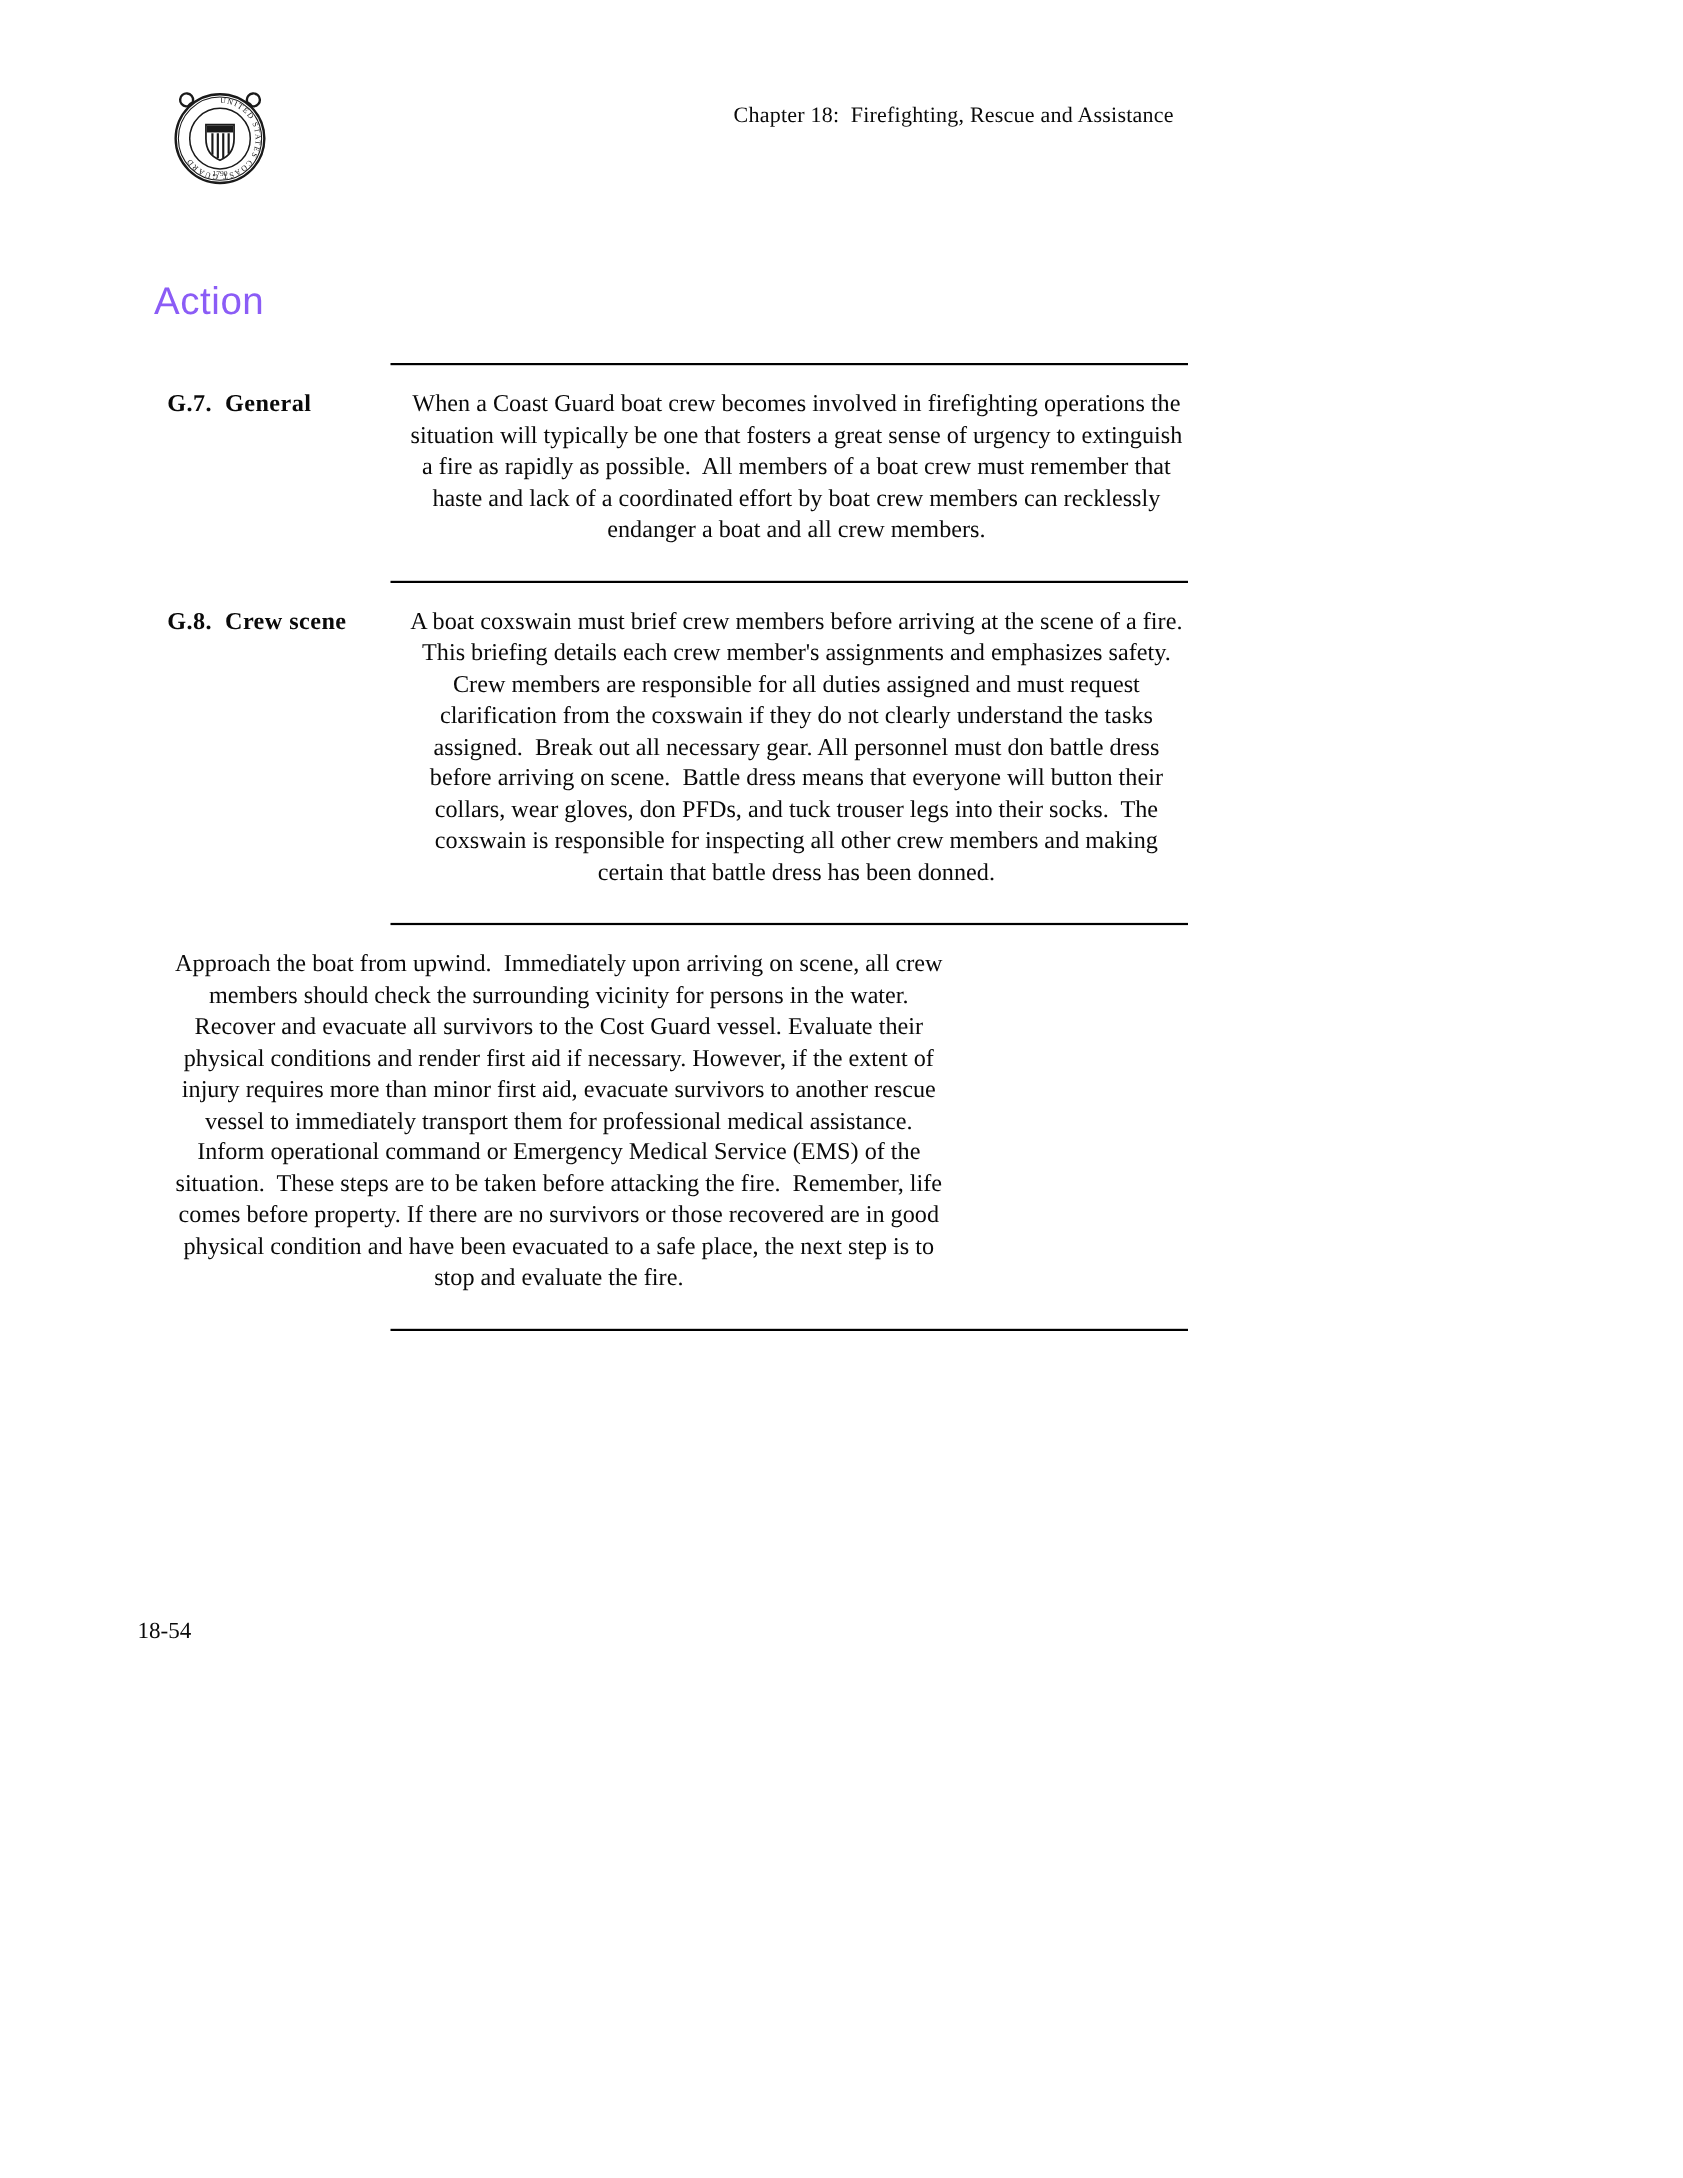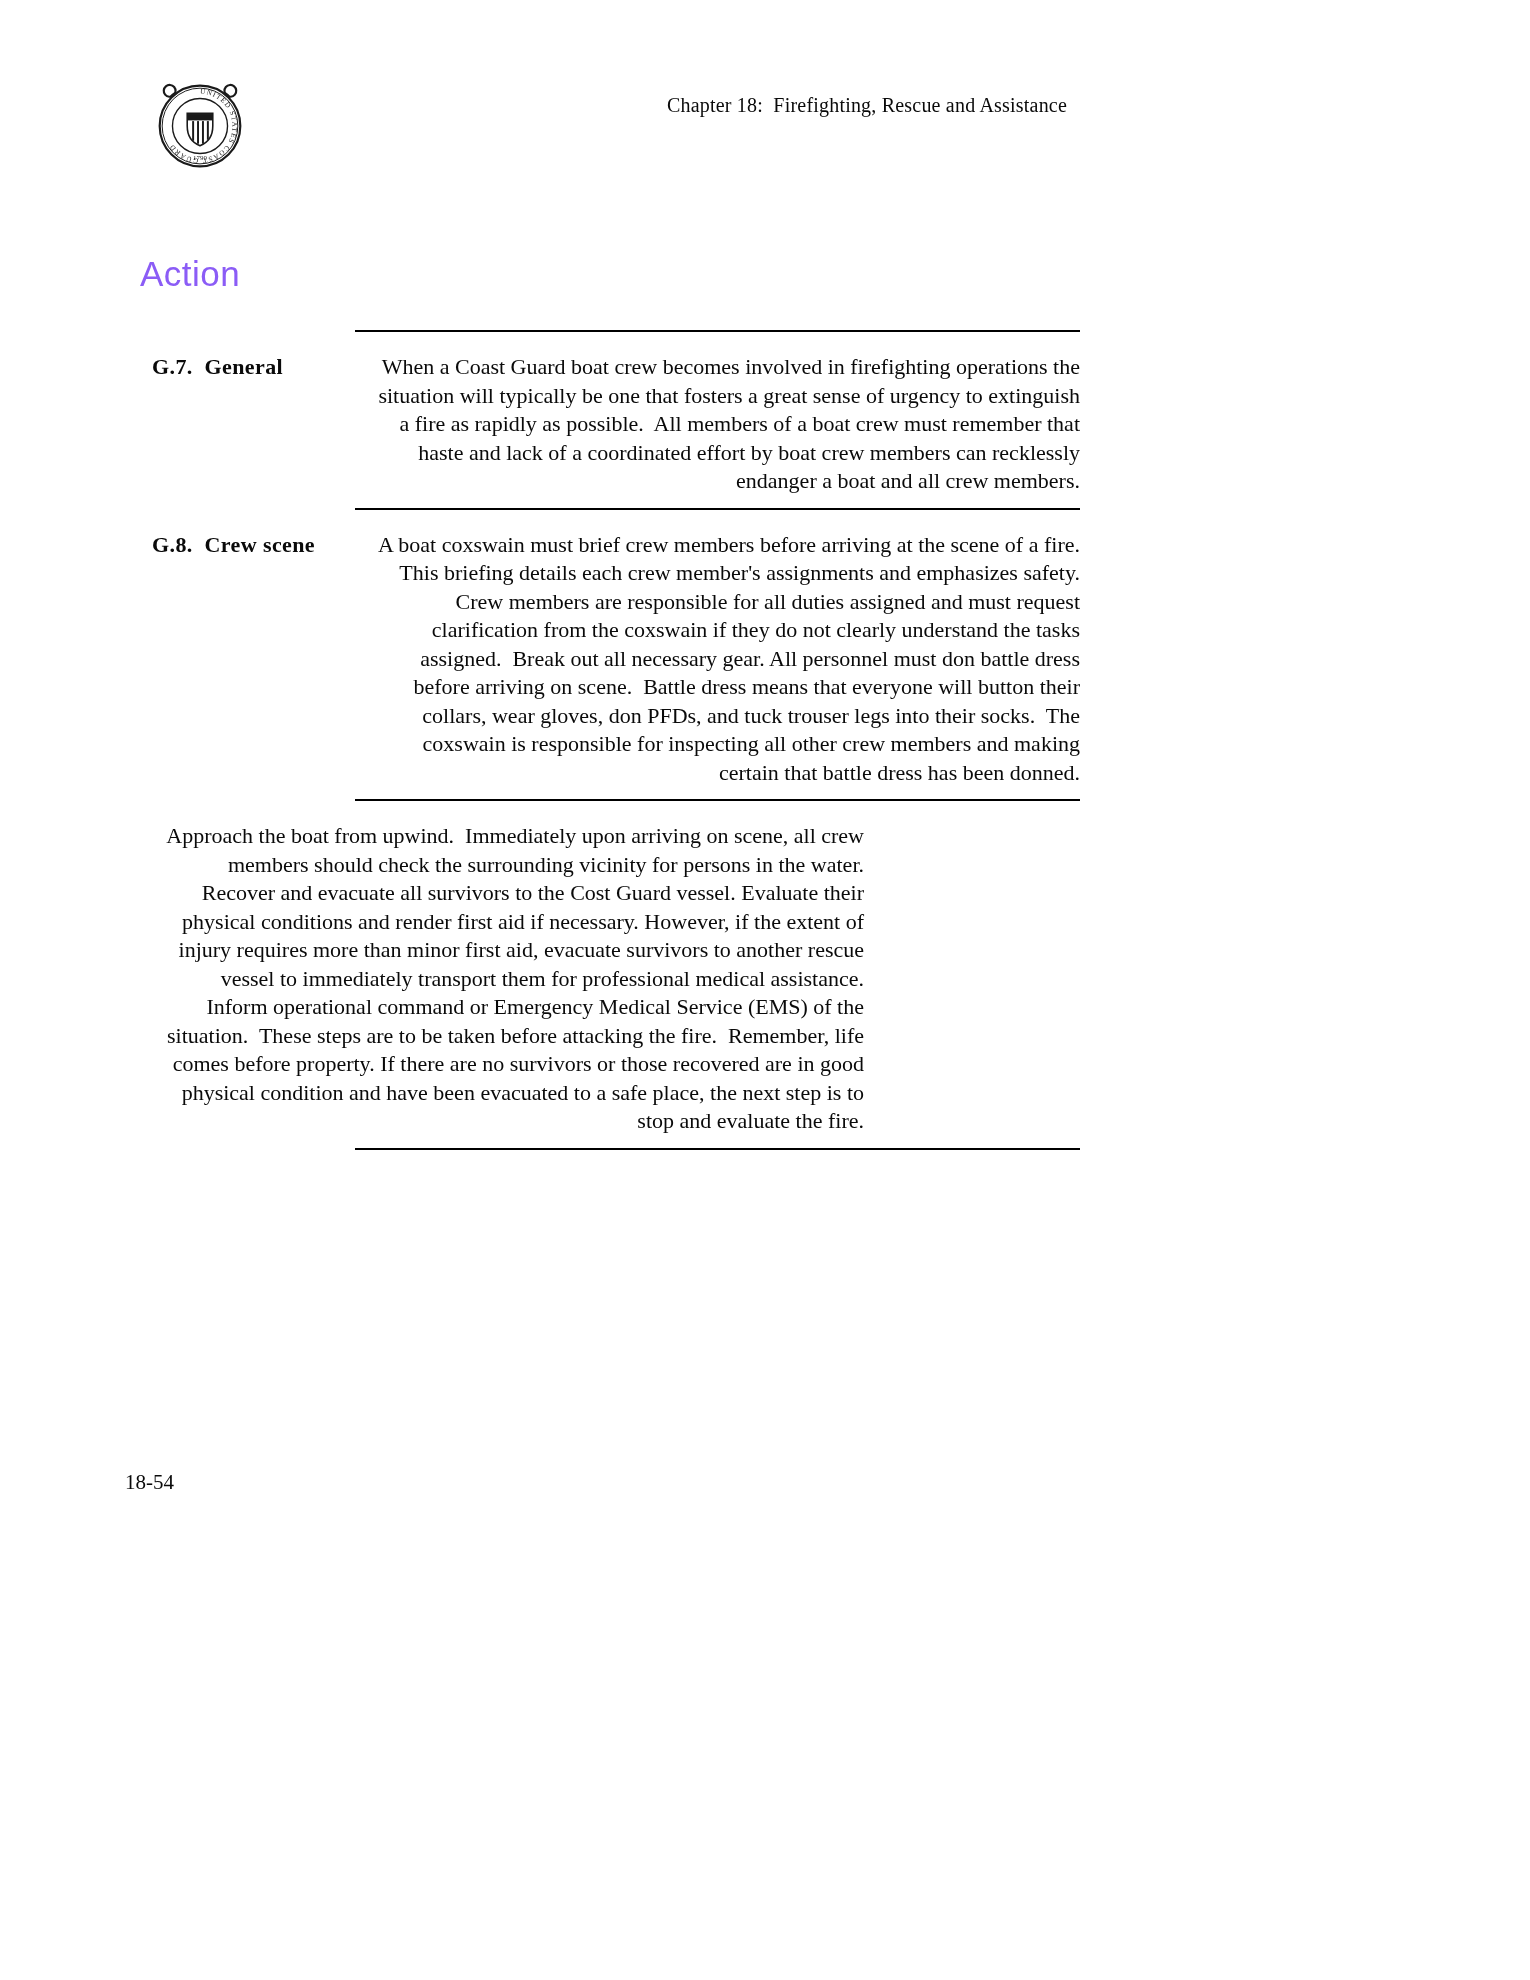--- a/index.html
+++ b/index.html
@@ -46,38 +46,38 @@
     top: 330px;
     width: 928px;
   }
   .rule {
     margin-left: 203px;
     height: 0;
     border-top: 2px solid #000;
   }
   .row {
     display: flex;
-    padding: 21px 0 12px 0;
+    padding: 21px 0 32px 0;
   }
   .row .label {
     width: 216px;
     flex: 0 0 216px;
     font-size: 22px;
     font-weight: bold;
     letter-spacing: 0.4px;
     line-height: 28.5px;
     white-space: pre-wrap;
   }
   .row .body {
     width: 712px;
     flex: 0 0 712px;
     font-size: 22px;
     line-height: 28.5px;
     white-space: pre-wrap;
-    text-align: right;
+    text-align: center;
   }
 
   .page-number {
     position: absolute;
     left: 125px;
     top: 1470px;
     width: 928px;
     text-align: left;
     font-size: 21px;
   }

